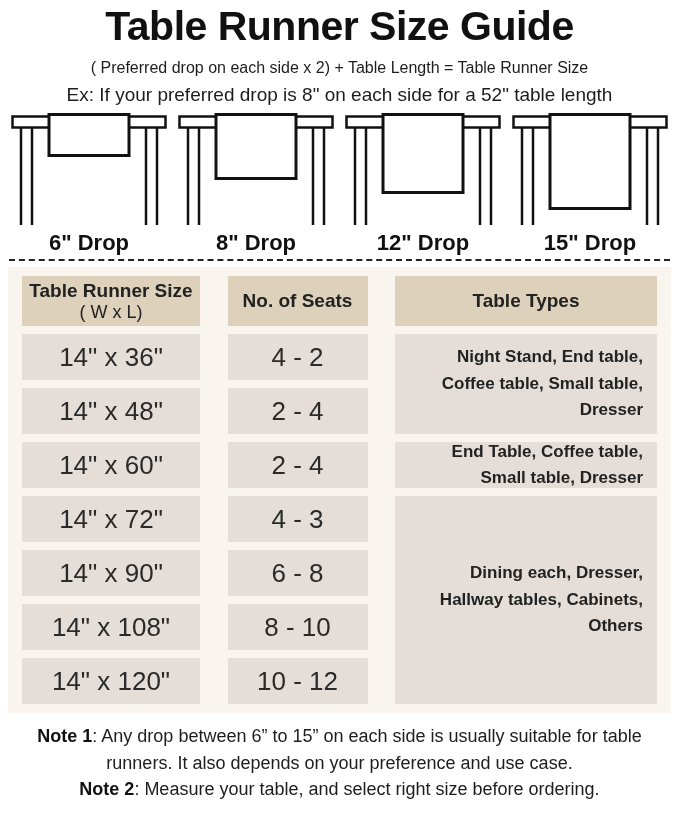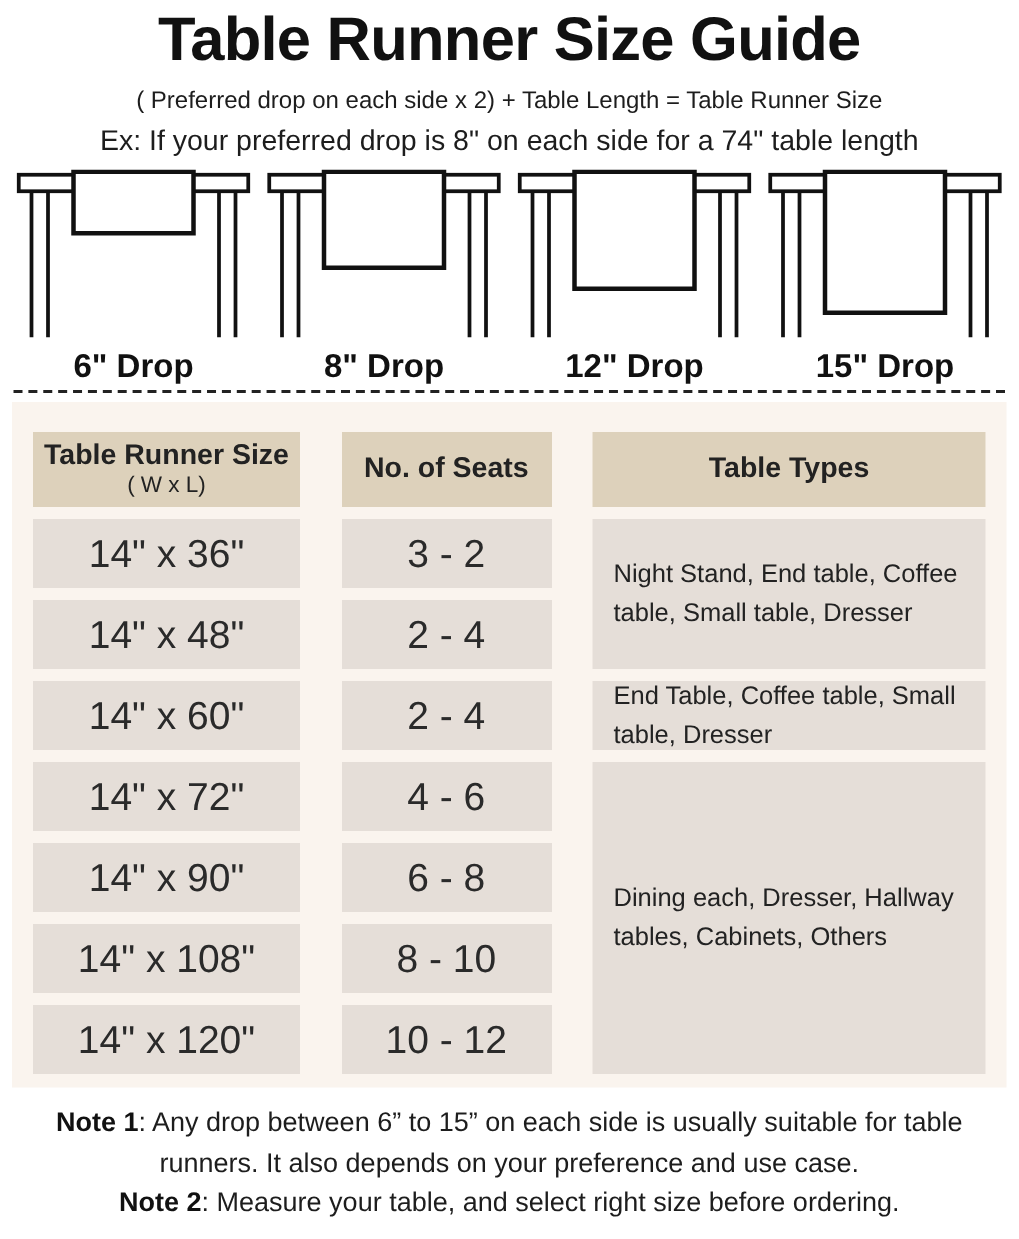--- a/index.html
+++ b/index.html
@@ -29,63 +29,63 @@
     padding:0 9px;margin-top:7px;
   }
   .figure{width:160px;text-align:center;}
   .drop-label{font-size:22px;font-weight:700;margin-top:1px;color:#111;}
 
   .divider{border-top:2px dashed #222;margin:3px 9px 0 9px;height:0;}
 
   .panel{
     background:var(--panel);
     margin:6px 8px 0 8px;
-    padding:20px 14px 9px 14px;
+    padding:9px 14px 9px 14px;
     display:grid;
     grid-template-columns:178px 140px 262px;
     grid-template-rows:50px repeat(7,46px);
     row-gap:8px;
     justify-content:space-between;
   }
   .hcell{
     background:var(--header-cell);
     display:flex;flex-direction:column;align-items:center;justify-content:center;
     line-height:1.15;
   }
   .hcell .h-main{font-size:19px;font-weight:700;color:#222;}
-  .hcell .h-sub{font-size:15px;font-weight:400;color:#222;}
+  .hcell .h-sub{font-size:18px;font-weight:400;color:#222;}
   .cell{
     background:var(--data-cell);
     display:flex;align-items:center;justify-content:center;
     font-size:26px;font-weight:400;color:#2a2a2a;
   }
   .typecell{
     background:var(--data-cell);
-    display:flex;align-items:center;justify-content:center;text-align:left;
-    font-size:17px;font-weight:400;line-height:1.55;color:#222;
+    display:flex;align-items:center;justify-content:center;text-align:right;
+    font-size:17px;font-weight:700;line-height:1.55;color:#222;
     padding:0 14px;grid-column:3;
   }
   .type-1{grid-row:2 / span 2;}
   .type-2{grid-row:4;}
   .type-3{grid-row:5 / span 4;}
 
   .notes{margin:10px auto 0 auto;width:666px;text-align:center;
     font-size:18px;line-height:1.48;color:#1d1d1d;}
   .note b{font-weight:700;color:#111;}
 
   svg .stroke{fill:#fff;stroke:#111;}
 </style>
 </head>
 <body>
 
 <div class="page">
 
   <h1 class="title">Table Runner Size Guide</h1>
   <p class="formula">( Preferred drop on each side x 2) + Table Length = Table Runner Size</p>
-  <p class="example">Ex: If your preferred drop is 8" on each side for a 74" table length</p>
+  <p class="example">Ex: If your preferred drop is 8" on each side for a 52" table length</p>
 
   <div class="figures">
 
     <div class="figure">
       <svg viewBox="0 0 160 112" width="160" height="112">
         <rect class="stroke" x="3.5" y="3.5" width="153" height="11" stroke-width="2.5"></rect>
         <line x1="12" y1="14" x2="12" y2="112" stroke="#111" stroke-width="2.5"></line>
         <line x1="23" y1="14" x2="23" y2="112" stroke="#111" stroke-width="2.5"></line>
         <line x1="137" y1="14" x2="137" y2="112" stroke="#111" stroke-width="2.5"></line>
         <line x1="148" y1="14" x2="148" y2="112" stroke="#111" stroke-width="2.5"></line>
@@ -148,24 +148,24 @@
     </div>
 
     <div class="cell" style="grid-column:1;grid-row:2;">14" x 36"</div>
     <div class="cell" style="grid-column:1;grid-row:3;">14" x 48"</div>
     <div class="cell" style="grid-column:1;grid-row:4;">14" x 60"</div>
     <div class="cell" style="grid-column:1;grid-row:5;">14" x 72"</div>
     <div class="cell" style="grid-column:1;grid-row:6;">14" x 90"</div>
     <div class="cell" style="grid-column:1;grid-row:7;">14" x 108"</div>
     <div class="cell" style="grid-column:1;grid-row:8;">14" x 120"</div>
 
-    <div class="cell" style="grid-column:2;grid-row:2;">3 - 2</div>
+    <div class="cell" style="grid-column:2;grid-row:2;">4 - 2</div>
     <div class="cell" style="grid-column:2;grid-row:3;">2 - 4</div>
     <div class="cell" style="grid-column:2;grid-row:4;">2 - 4</div>
-    <div class="cell" style="grid-column:2;grid-row:5;">4 - 6</div>
+    <div class="cell" style="grid-column:2;grid-row:5;">4 - 3</div>
     <div class="cell" style="grid-column:2;grid-row:6;">6 - 8</div>
     <div class="cell" style="grid-column:2;grid-row:7;">8 - 10</div>
     <div class="cell" style="grid-column:2;grid-row:8;">10 - 12</div>
 
     <div class="typecell type-1">Night Stand, End table, Coffee table, Small table, Dresser</div>
     <div class="typecell type-2">End Table, Coffee table, Small table, Dresser</div>
     <div class="typecell type-3">Dining each, Dresser, Hallway tables, Cabinets, Others</div>
 
   </div>
 

